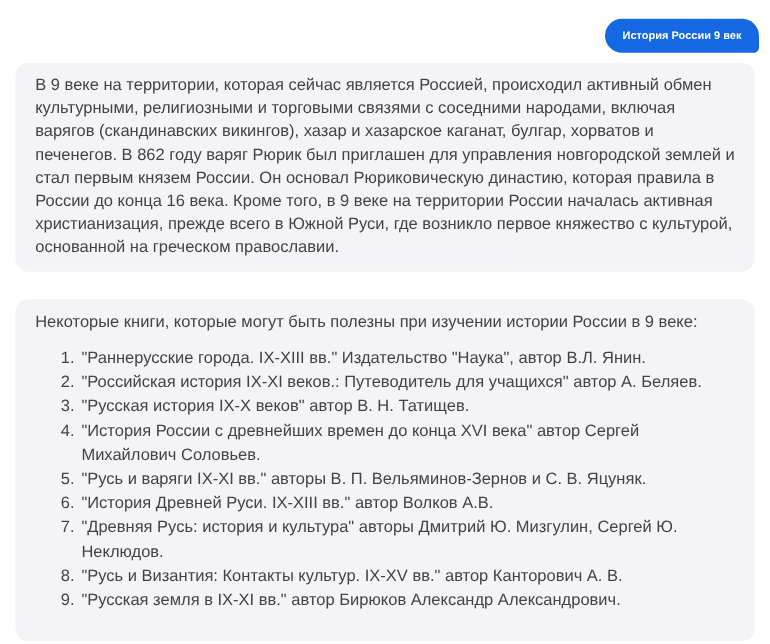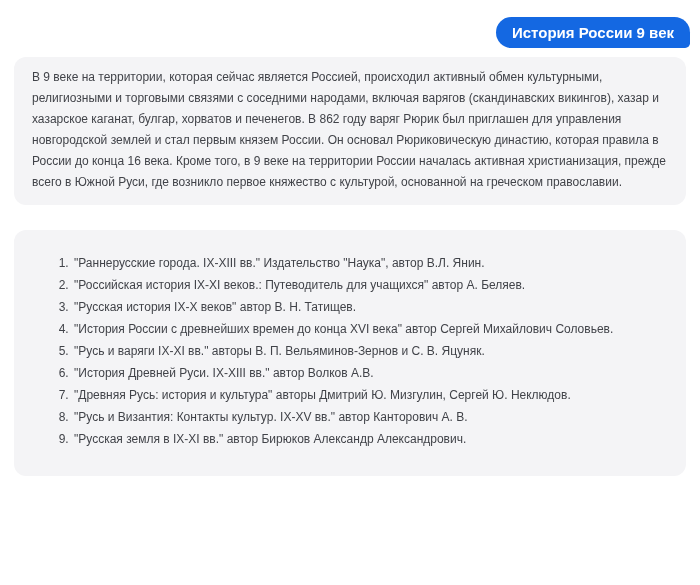--- a/index.html
+++ b/index.html
@@ -20,32 +20,32 @@
     display: flex;
     margin: 0 14px;
   }
   .row.right {
     justify-content: flex-end;
     margin-right: 10px;
   }
   .bubble-user {
     background: var(--accent, #1468e2);
     color: #ffffff;
-    font-size: 15px;
+    font-size: 10px;
     font-weight: 600;
     line-height: 17px;
     padding: 7px 16px;
     border-radius: 16px 16px 5px 16px;
     white-space: nowrap;
     cursor: default;
   }
   .bubble-assistant {
     background: var(--bubble, #f4f4f6);
     color: #414349;
-    font-size: 12px;
+    font-size: 15px;
     line-height: 21px;
     padding: 10px 18px 12px 18px;
     border-radius: 12px;
     width: 100%;
     box-sizing: border-box;
   }
   .bubble-assistant p {
     margin: 0;
   }
   .bubble-assistant p + * {
@@ -80,20 +80,21 @@
     </div>
   </div>
 
   <div class="gap-m"></div>
 
 
   <div class="gap-b"></div>
 
   <div class="row">
     <div class="bubble-assistant">
+      <p>Некоторые книги, которые могут быть полезны при изучении истории России в 9 веке:</p>
       <ol class="book-list">
         <li>"Раннерусские города. IX-XIII вв." Издательство "Наука", автор В.Л. Янин.</li>
         <li>"Российская история IX-XI веков.: Путеводитель для учащихся" автор А. Беляев.</li>
         <li>"Русская история IX-X веков" автор В. Н. Татищев.</li>
         <li>"История России с древнейших времен до конца XVI века" автор Сергей Михайлович Соловьев.</li>
         <li>"Русь и варяги IX-XI вв." авторы В. П. Вельяминов-Зернов и С. В. Яцуняк.</li>
         <li>"История Древней Руси. IX-XIII вв." автор Волков А.В.</li>
         <li>"Древняя Русь: история и культура" авторы Дмитрий Ю. Мизгулин, Сергей Ю. Неклюдов.</li>
         <li>"Русь и Византия: Контакты культур. IX-XV вв." автор Канторович А. В.</li>
         <li>"Русская земля в IX-XI вв." автор Бирюков Александр Александрович.</li>

